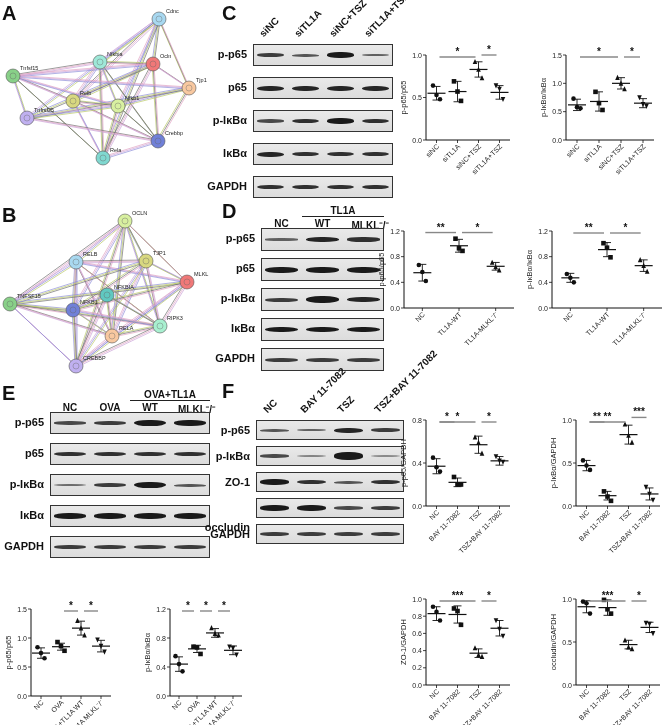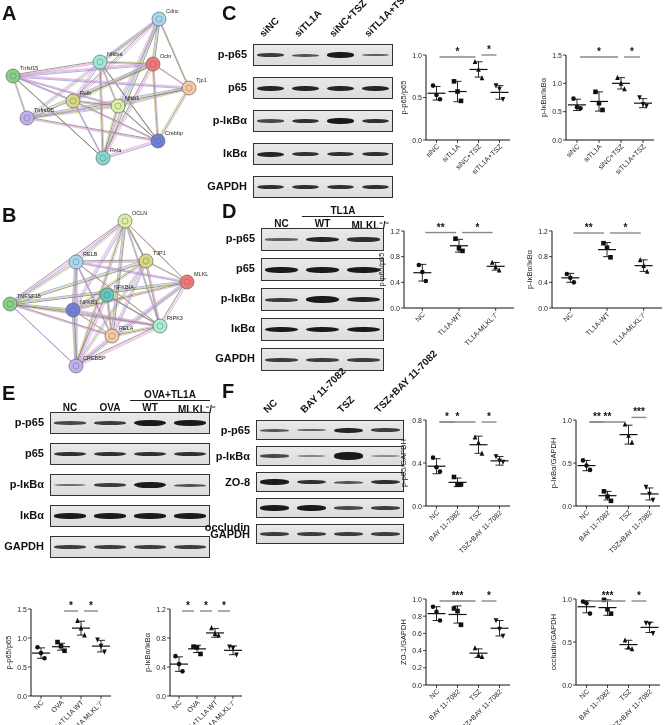--- a/index.html
+++ b/index.html
@@ -471,21 +471,21 @@
     <div class="band" style="left: 260px; width: 29px; top: 428.5px; height: 3px; opacity: 0.71;"></div>
     <div class="band" style="left: 297px; width: 29px; top: 428.75px; height: 2.5px; opacity: 0.65;"></div>
     <div class="band" style="left: 334px; width: 29px; top: 427.5px; height: 5px; opacity: 0.95;"></div>
     <div class="band" style="left: 371px; width: 29px; top: 428px; height: 4px; opacity: 0.83;"></div>
     <div class="row-label" style="left: 194px; width: 56px; top: 450px;">p-IκBα</div>
     <div class="blot" style="left: 256px; top: 446px; width: 148px; height: 20px;"></div>
     <div class="band" style="left: 260px; width: 29px; top: 454.25px; height: 3.5px; opacity: 0.77;"></div>
     <div class="band" style="left: 297px; width: 29px; top: 455px; height: 2px; opacity: 0.47;"></div>
     <div class="band" style="left: 334px; width: 29px; top: 452.25px; height: 7.5px; opacity: 1;"></div>
     <div class="band" style="left: 371px; width: 29px; top: 455px; height: 2px; opacity: 0.44;"></div>
-    <div class="row-label" style="left: 194px; width: 56px; top: 476px;">ZO-8</div>
+    <div class="row-label" style="left: 194px; width: 56px; top: 476px;">ZO-1</div>
     <div class="blot" style="left: 256px; top: 472px; width: 148px; height: 20px;"></div>
     <div class="band" style="left: 260px; width: 29px; top: 479.25px; height: 5.5px; opacity: 1;"></div>
     <div class="band" style="left: 297px; width: 29px; top: 479.75px; height: 4.5px; opacity: 0.89;"></div>
     <div class="band" style="left: 334px; width: 29px; top: 480.5px; height: 3px; opacity: 0.71;"></div>
     <div class="band" style="left: 371px; width: 29px; top: 479.75px; height: 4.5px; opacity: 0.89;"></div>
     <div class="row-label" style="left: 194px; width: 56px; top: 502px; margin-top: 19px;">occludin</div>
     <div class="blot" style="left: 256px; top: 498px; width: 148px; height: 20px;"></div>
     <div class="band" style="left: 260px; width: 29px; top: 505.25px; height: 5.5px; opacity: 1;"></div>
     <div class="band" style="left: 297px; width: 29px; top: 505.25px; height: 5.5px; opacity: 1;"></div>
     <div class="band" style="left: 334px; width: 29px; top: 506.25px; height: 3.5px; opacity: 0.77;"></div>

